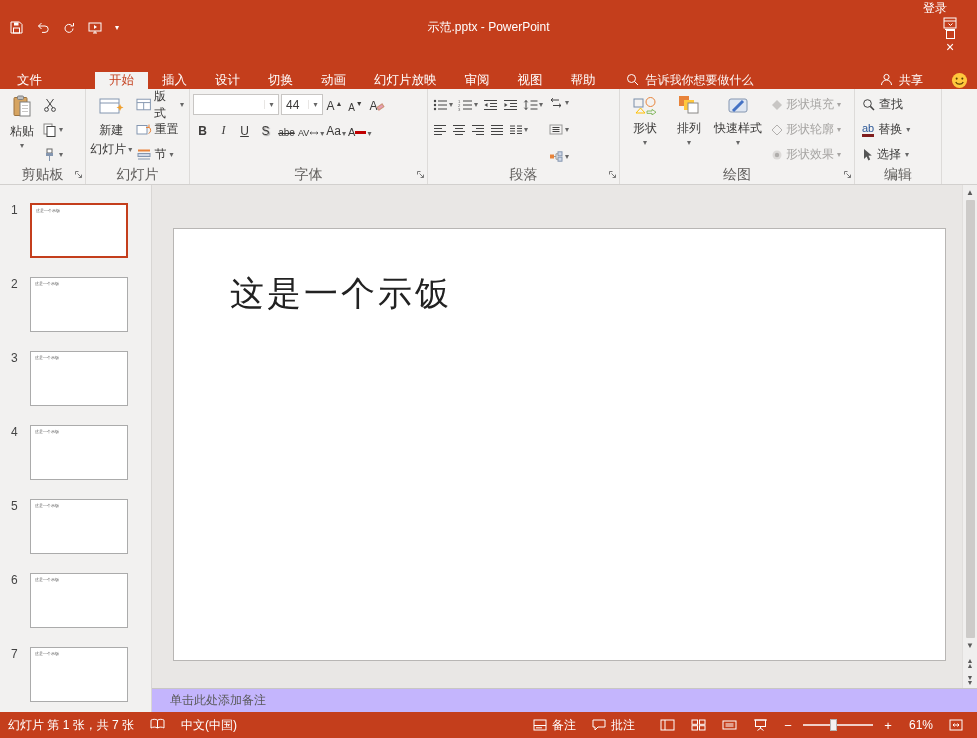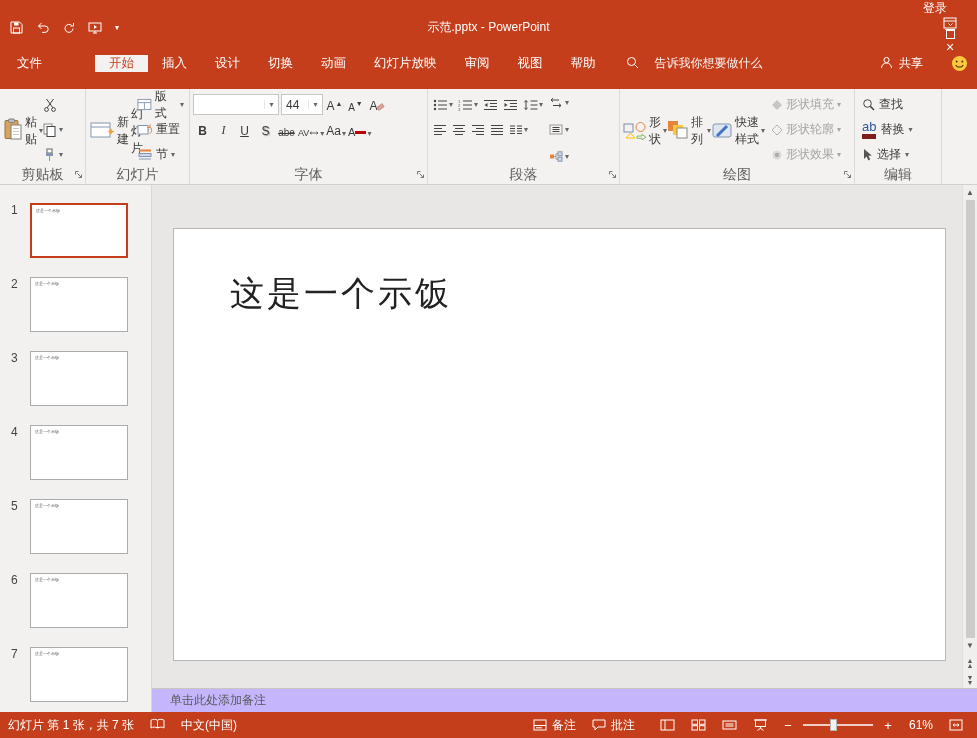--- a/index.html
+++ b/index.html
@@ -14,36 +14,36 @@
   .qat span, .qat svg { display:block; }
   .tb-title { position:absolute; left:0; right:0; text-align:center; font-size:12px; color:#fff; }
   .tb-right { margin-left:auto; display:flex; align-items:center; height:100%; z-index:2;flex-direction:column; }
   .signin { margin-right:30px; }
   .ribopt { width:40px; height:100%; display:flex; align-items:center; justify-content:center; }
   .winbtn { width:45px; height:100%; display:flex; align-items:center; justify-content:center; font-size:14px; }
   .min-glyph { width:10px; height:1px; background:#fff; }
   .max-glyph { width:9px; height:9px; border:1px solid #fff; }
 
   
-  .tabbar { flex:0 0 34px; background:var(--accent); display:flex; align-items:flex-start; color:#fff; }
+  .tabbar { flex:0 0 34px; background:var(--accent); display:flex; align-items:flex-end; color:#fff; }
   .tab { padding:0 14px; display:flex; align-items:center; font-size:12.5px; white-space:nowrap; }
   .tab.file { padding:0 17px; }
   .tab.active { background:var(--ribbon-bg); color:var(--accent);margin-left:36px; }
-  .tellme { display:flex; align-items:center; gap:16px; margin-left:16px; color:rgba(255,255,255,.95); }
+  .tellme { display:flex; align-items:center; gap:7px; margin-left:16px; color:rgba(255,255,255,.95); }
   .tab-spacer { flex:1; }
   .share { display:flex; align-items:center; gap:6px; margin-right:28px; }
   .smiley { display:flex; align-items:center; margin-right:9px; }
 
   
   .ribbon { flex:0 0 96px; background:var(--ribbon-bg); border-bottom:1px solid #D2D0CE; display:flex; }
   .group { border-right:1px solid #DDDBD9; display:flex; flex-direction:column; position:relative; }
   .gbody { flex:1; display:flex; padding:3px 3px 0; }
   .glabel { height:17px; font-size:14px; color:#605E5C; text-align:center; line-height:15px; }
   .launcher { position:absolute; right:2px; bottom:2px; }
-  .btn-big { display:flex; flex-direction:row; align-items:center; padding-top:3px; gap:2px; border-radius:2px; color:#3B3A39; }
+  .btn-big { display:flex; flex-direction:column; align-items:center; padding-top:3px; gap:2px; border-radius:2px; color:#3B3A39; }
   .dd { font-size:8px; color:#666; line-height:1; }
   .col { display:flex; flex-direction:column; justify-content:space-around; }
   .mrow { display:flex; align-items:center; gap:3px; height:21px; padding:0 2px; border-radius:2px; }
   .combo { background:#fff; border:1px solid #C8C6C4; height:21px; display:flex; align-items:center; }
   .combo .val { flex:1; padding:0 4px; font-size:12px; color:#3B3A39; overflow:hidden; }
   .combo .cdd { width:14px; text-align:center; color:#666; font-size:8px; border-left:1px solid #E8E6E4; }
   .fr { display:flex; align-items:center; gap:2px; height:25px; }
   .fbtn { min-width:19px; height:20px; display:flex; align-items:flex-end; justify-content:center; gap:1px; font-size:12px; padding-bottom:2px; border-radius:2px; }
   .colorbar { width:11px; height:3px; background:#C00000; }
   .stackc { display:flex; align-items:center; line-height:1; }
@@ -503,21 +503,21 @@
       <div class="gbody">
         <div class="col" style="padding-left:4px">
           <span class="erow">
               <svg width="13" height="13" viewBox="0 0 13 13">
                 <circle cx="5.5" cy="5.5" r="3.8" fill="none" stroke="#444"></circle>
                 <path d="M8.4 8.4 L12 12" stroke="#444" stroke-width="1.5"></path>
               </svg>
               <span>查找</span>
             </span>
           <span class="erow">
-              <span style="font-size:13px;color:#2B5797;border-bottom:5px solid #7f1d1d;line-height:1.1">ab</span>
+              <span style="font-size:11px;color:#2B5797;border-bottom:3px solid #7f1d1d;line-height:1.1">ab</span>
               <span>替换</span>
               <span class="dd">▾</span>
             </span>
           <span class="erow">
               <svg width="11" height="13" viewBox="0 0 11 13">
                 <path d="M2 1 L2 11 L4.6 8.6 L6.4 12.4 L8.2 11.5 L6.5 7.8 L9.8 7.6 Z" fill="#555"></path>
               </svg>
               <span>选择</span>
               <span class="dd">▾</span>
             </span>

